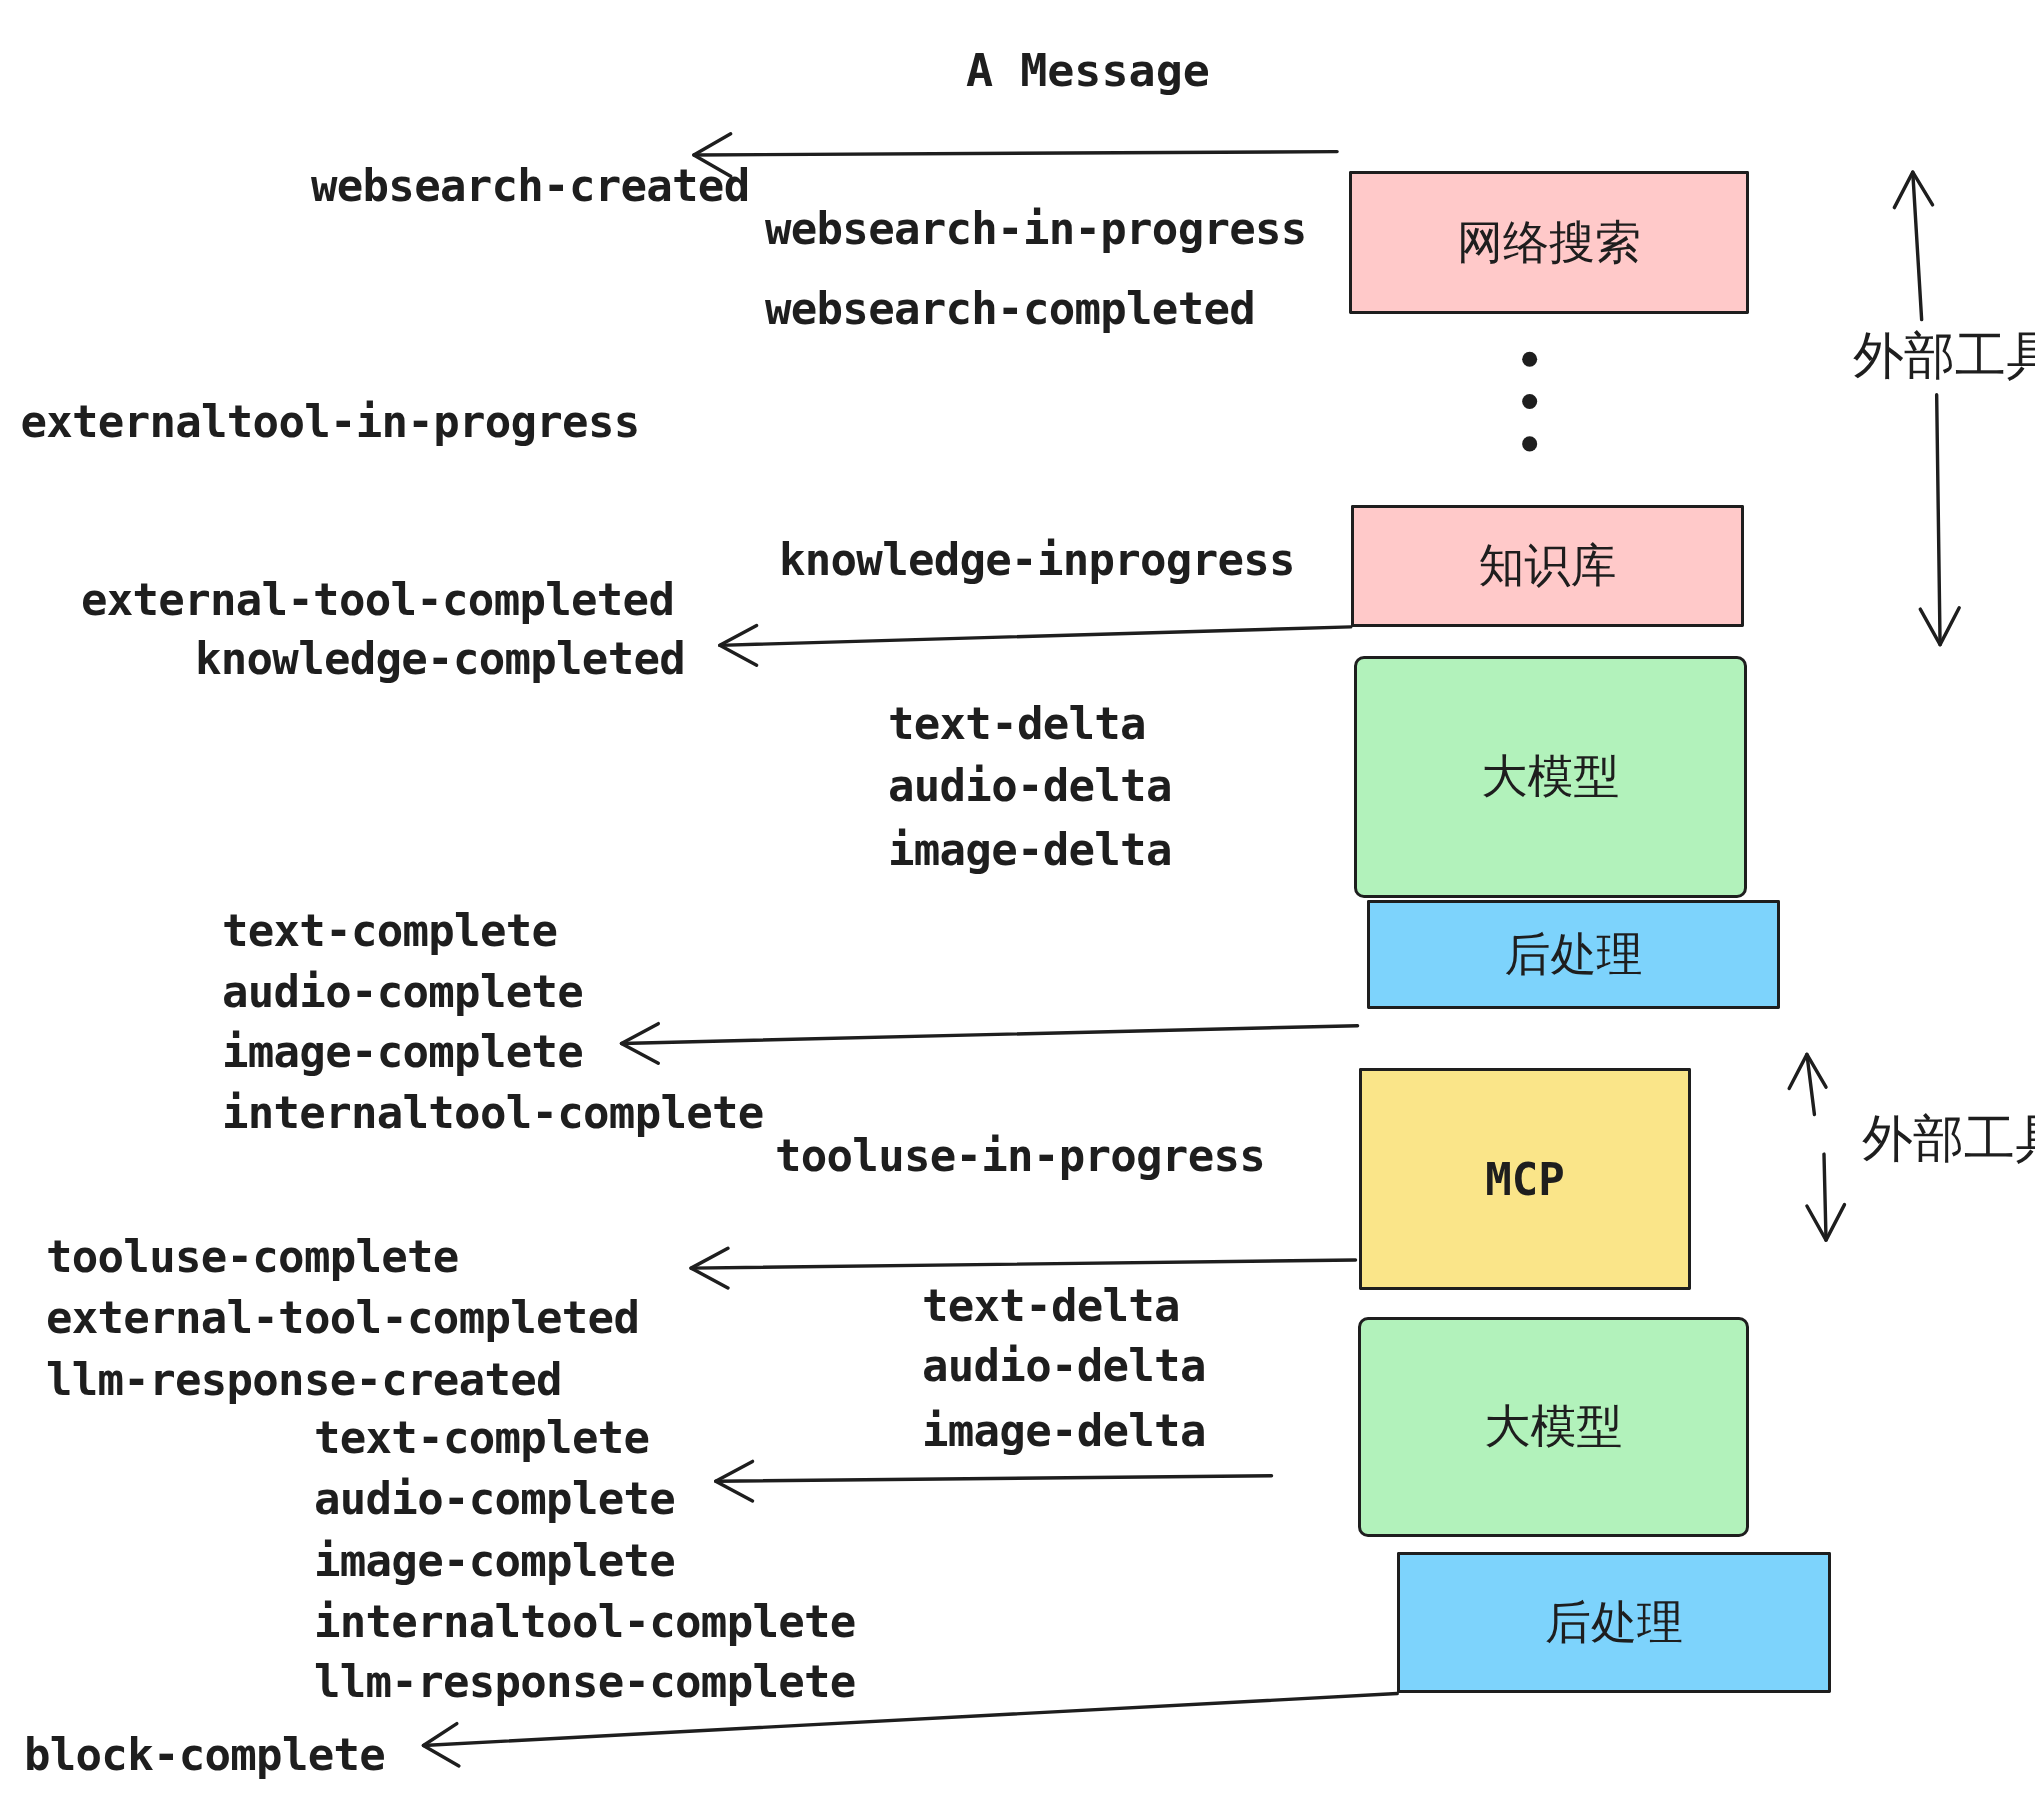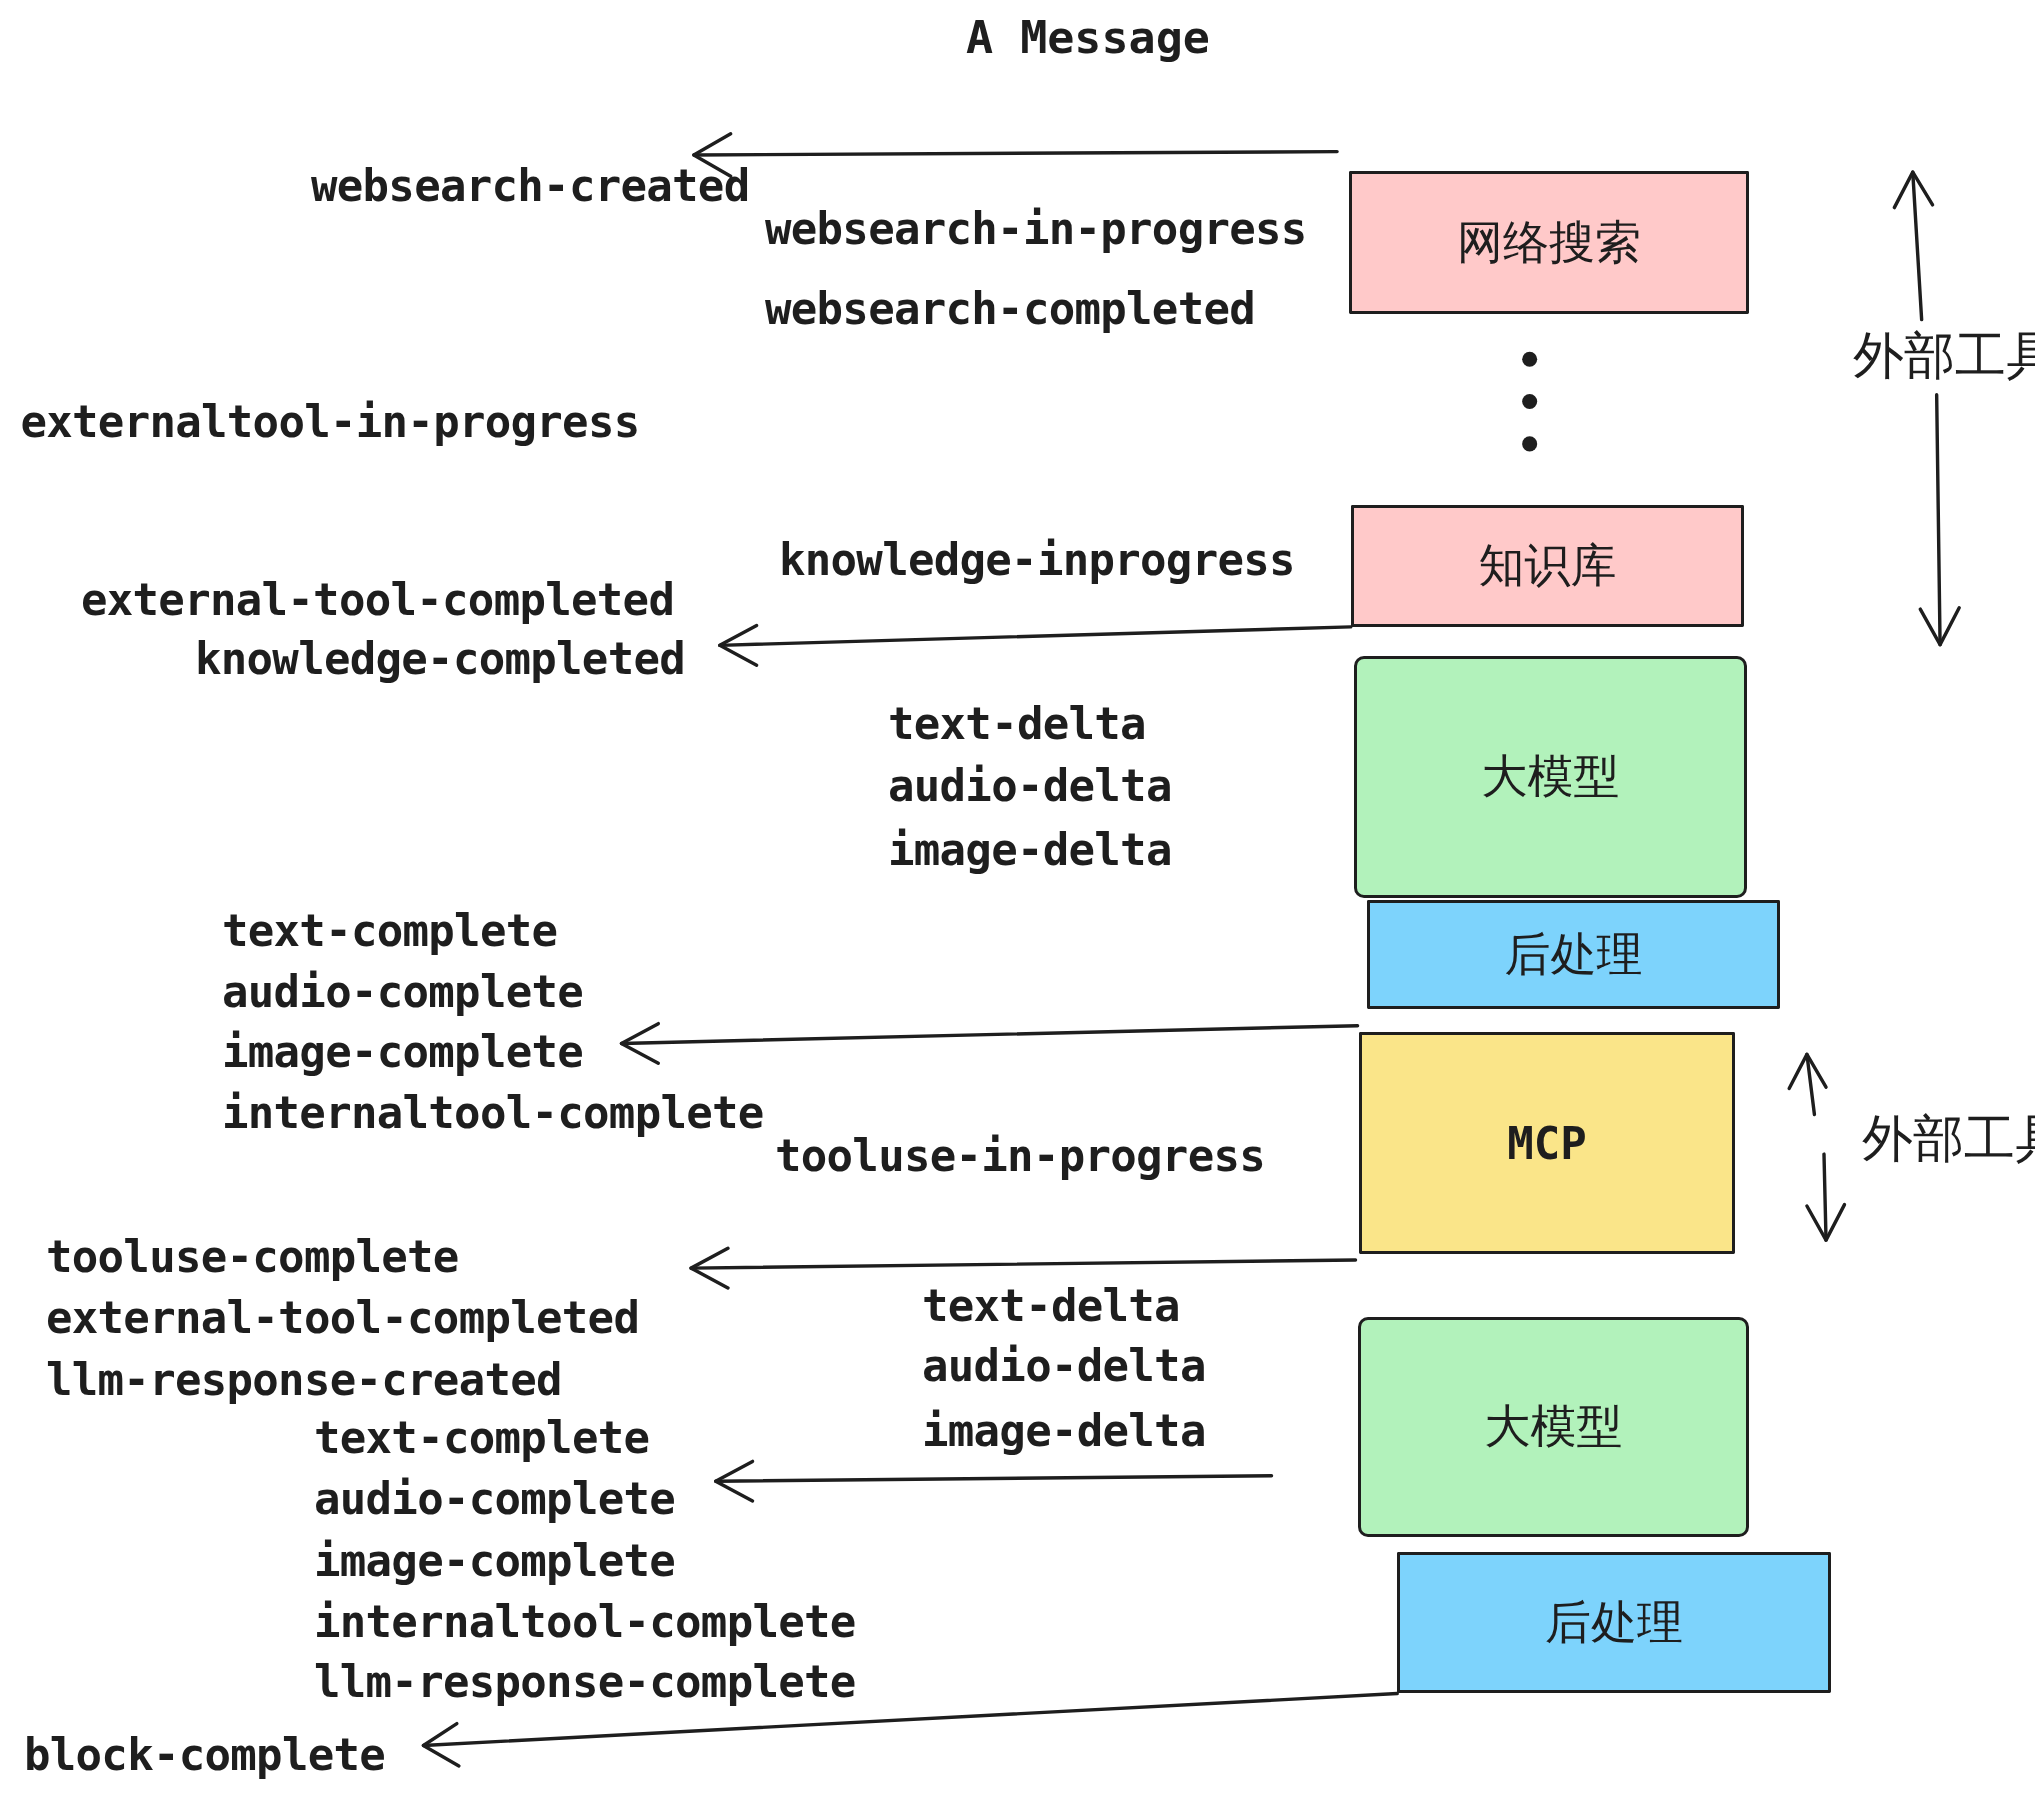--- a/index.html
+++ b/index.html
@@ -14,20 +14,21 @@
   .evt{
     position:absolute;
     font-size:44px;line-height:1;font-weight:700;
     letter-spacing:-0.7px;
     white-space:nowrap;
   }
   .title{
     position:absolute;
     font-size:45px;line-height:1;font-weight:700;
     white-space:nowrap;
+    margin-top:33px;
   }
   .box{
     position:absolute;
     border:3.4px solid var(--stroke,#1e1e1e);
     box-sizing:border-box;
     display:flex;align-items:center;justify-content:center;
     font-family:"Liberation Sans","DejaVu Sans",sans-serif;
     font-size:46px;font-weight:500;
     border-radius:1.4px;
   }
@@ -87,21 +88,21 @@
   </div>
   <div class="box pink" style="left:1351px;top:505px;width:393px;height:122px">
     <span>知识库</span>
   </div>
   <div class="box green" style="left:1354px;top:656px;width:393px;height:242px">
     <span>大模型</span>
   </div>
   <div class="box white" style="left:1367px;top:900px;width:413px;height:109px">
     <span>后处理</span>
   </div>
-  <div class="box yellow mono-label" style="left:1359px;top:1032px;width:376px;height:222px">
+  <div class="box yellow mono-label" style="left:1359px;top:1068px;width:332px;height:222px">
     <span>MCP</span>
   </div>
   <div class="box green" style="left:1358px;top:1317px;width:391px;height:220px">
     <span>大模型</span>
   </div>
   <div class="box white" style="left:1397px;top:1552px;width:434px;height:141px">
     <span>后处理</span>
   </div>
 
   <div class="side-label" style="left:1813px;top:330px">外部工具</div>

